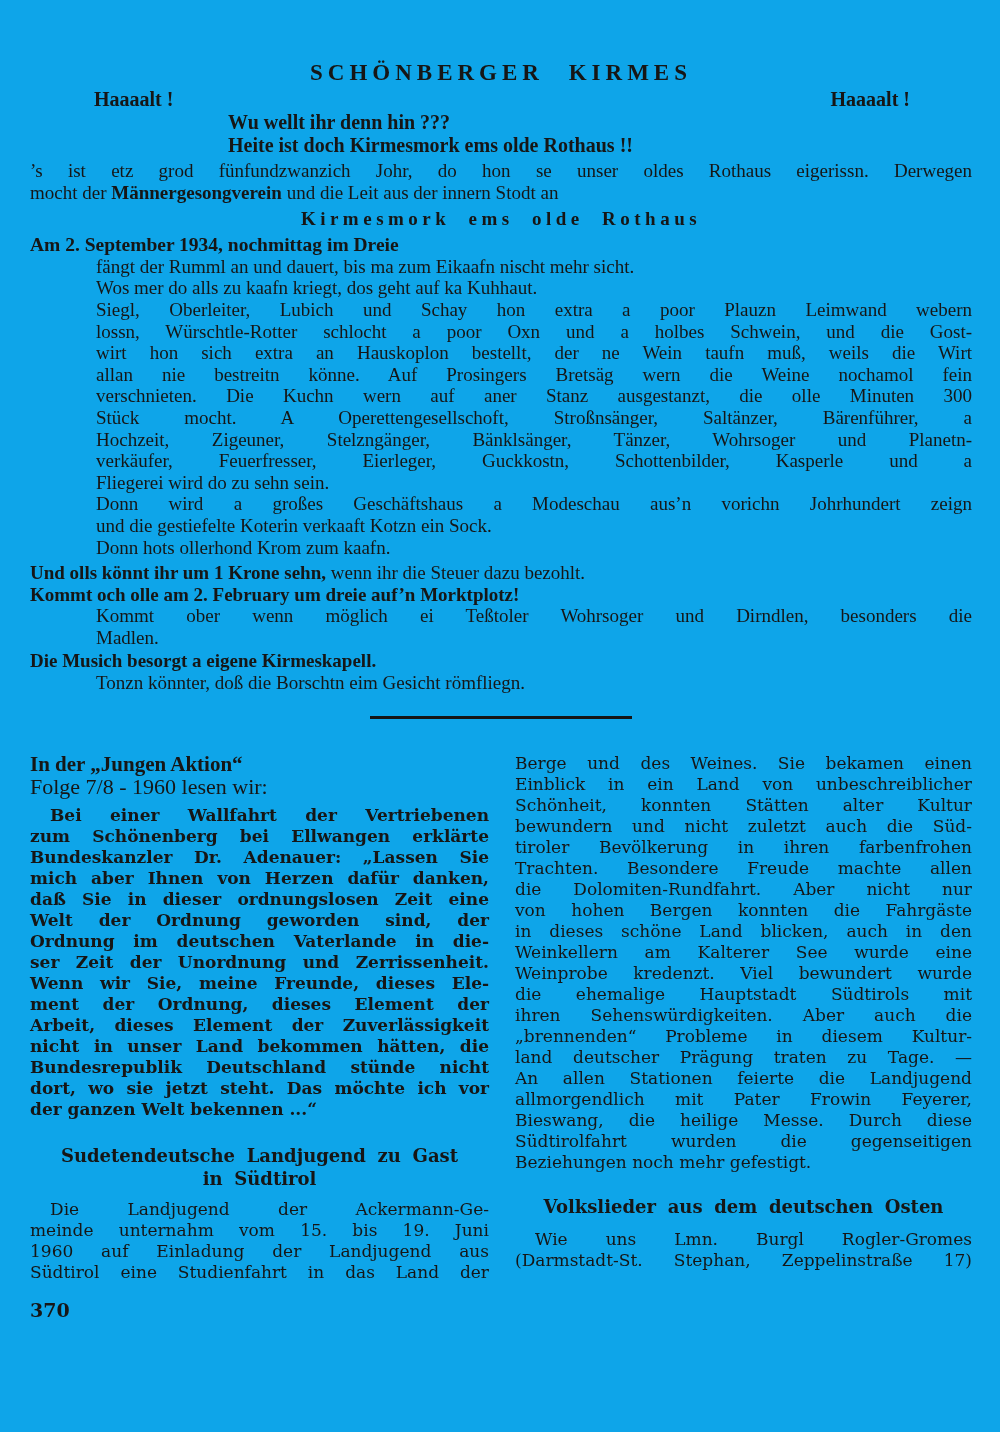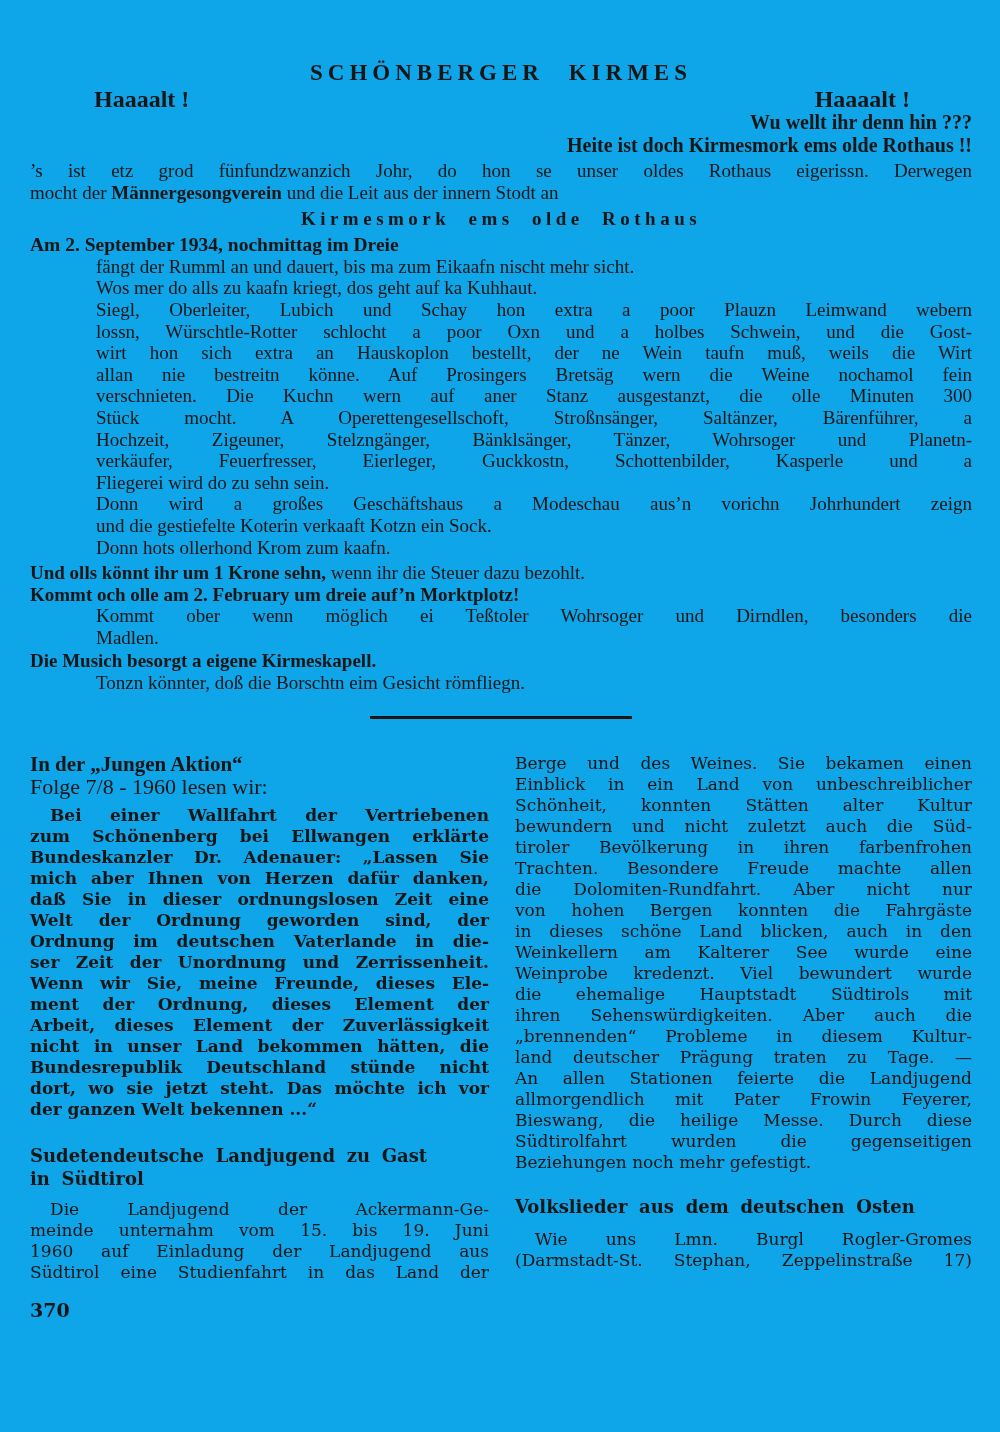--- a/index.html
+++ b/index.html
@@ -40,30 +40,29 @@
     line-height: 26px;
     font-weight: bold;
     letter-spacing: 5px;
     word-spacing: 14px;
   }
   .halt-row {
     display: flex;
     justify-content: space-between;
     padding: 0 62px 0 64px;
     font-weight: bold;
-    font-size: 24px;
+    font-size: 20px;
     line-height: 23px;
     margin-top: 2px;
   }
   .callout {
     margin-left: 198px;
     font-weight: bold;
     font-size: 20px;
     line-height: 22.5px;
-    text-align: right;
   }
   .intro { margin-top: 4px; }
   .subtitle {
     text-align: center;
     font-weight: bold;
     font-size: 19px;
     letter-spacing: 4.5px;
     word-spacing: 9px;
     margin-top: 5px;
     line-height: 22px;
@@ -104,21 +103,21 @@
     font-family: "Liberation Serif", serif;
     font-size: 22px;
     line-height: 24px;
   }
   .adenauer { font-weight: bold; margin-top: 6px; }
   .col-heading {
     margin: 0;
     font-weight: bold;
     font-size: 18px;
     line-height: 23px;
-    text-align: left;
+    text-align: center;
     word-spacing: 0.3em;
     white-space: pre-line;
   }
   .heading-gap-l { margin-top: 24px; margin-bottom: 9px; }
   .heading-gap-r { margin-top: 22px; margin-bottom: 11px; }
   .page-number {
     font-family: "DejaVu Serif", serif;
     font-weight: bold;
     font-size: 19px;
     margin-top: 17px;

